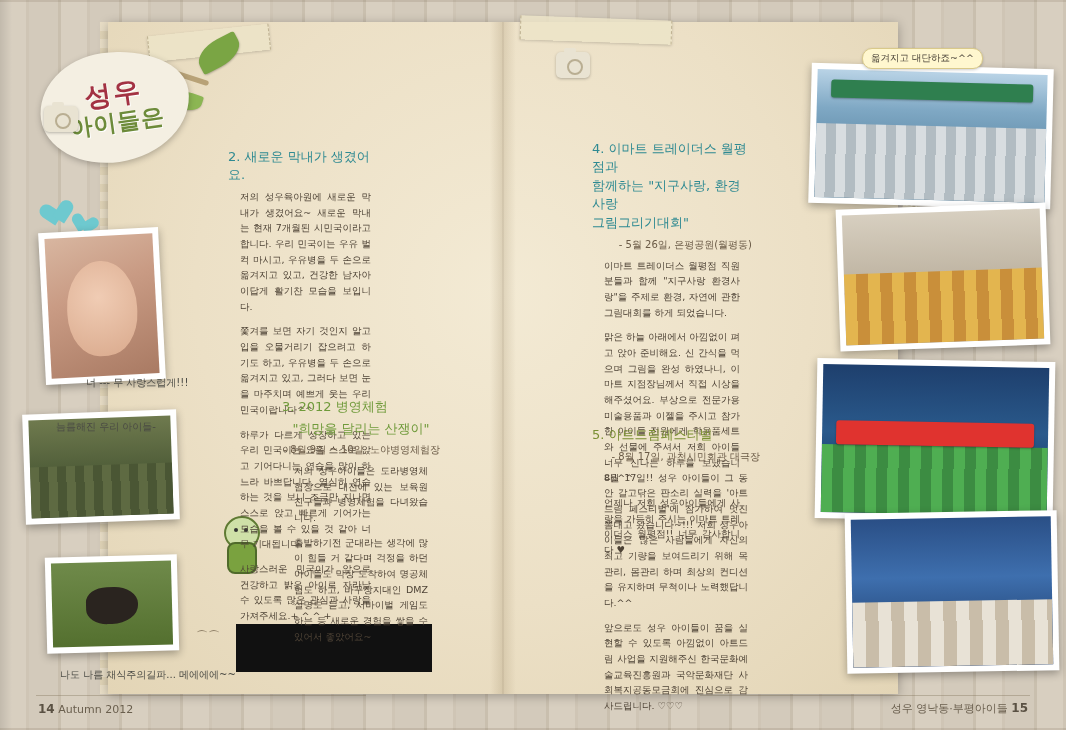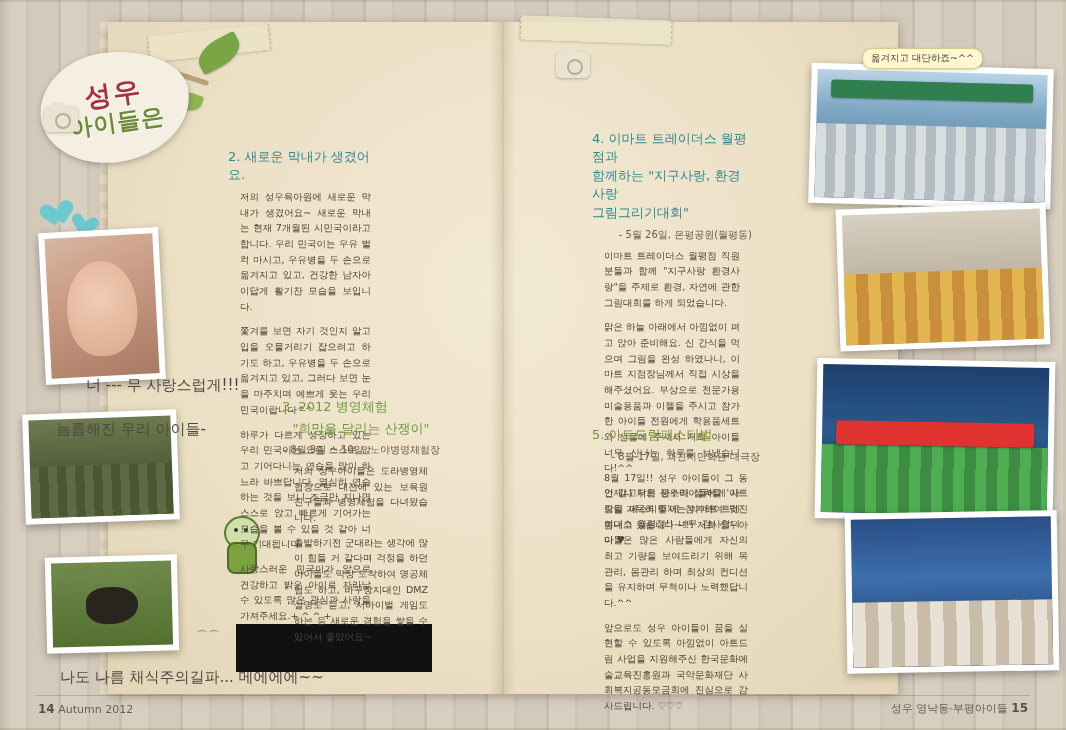--- a/index.html
+++ b/index.html
@@ -79,21 +79,21 @@
   .heart:before{left:5px;transform:rotate(-45deg);transform-origin:0 100%;}
   .heart:after{left:0;transform:rotate(45deg);transform-origin:100% 100%;}
 
   
   .photo{
     position:absolute;background:#fff;padding:6px 6px 6px 6px;
     box-shadow:0 3px 8px rgba(0,0,0,.32);
   }
   .photo .img{width:100%;height:100%;display:block;position:relative;overflow:hidden;background:#9aa;}
   .cap{
-    position:absolute;font-size:15px;color:#4a4a44;white-space:nowrap;
+    position:absolute;font-size:10px;color:#4a4a44;white-space:nowrap;
   }
   .cap-bubble{
     position:absolute;background:#fff7cf;border:1px solid #d9c98a;border-radius:10px;
     padding:3px 8px;font-size:9.5px;color:#4a4338;box-shadow:0 1px 3px rgba(0,0,0,.2);white-space:nowrap;
   }
 
   
   .col{position:absolute;width:155px;color:#4b4036;}
   .heading{
     font-size:13px;font-weight:normal;color:#2f7f8c;margin-bottom:6px;line-height:1.35;
@@ -208,21 +208,21 @@
   <div class="col" style="left:282px;top:398px;width:158px;">
     <div class="heading green">3. 2012 병영체험</div>
     <div class="heading green" style="text-align:center;margin-top:-2px;">"희망을 달리는 산쟁이"</div>
     <div class="subhead">- 8월 9일 ~ 10일, 노야병영체험장</div>
     <div class="body">
       <p>저의 성우아이들은 도라병영체험장으로 대전에 있는 보육원 친구들과 병영체험을 다녀왔습니다.</p>
       <p>출발하기전 군대라는 생각에 많이 힘들 거 같다며 걱정을 하던 아이들도 막상 도착하여 명공체험도 하고, 바꾸장지대인 DMZ설명도 듣고, 서바이벌 게임도 하는 등 새로운 경험을 쌓을 수 있어서 좋았어요~</p>
     </div>
   </div>
 
-  <div class="col" style="left:592px;top:130px;width:160px;">
+  <div class="col" style="left:592px;top:140px;width:160px;">
     <div class="heading teal">4. 이마트 트레이더스 월평점과</div>
     <div class="heading teal" style="margin-top:-4px;">함께하는 "지구사랑, 환경사랑</div>
     <div class="heading teal" style="margin-top:-4px;">그림그리기대회"</div>
     <div class="subhead">- 5월 26일, 은평공원(월평동)</div>
     <div class="body">
       <p>이마트 트레이더스 월평점 직원분들과 함께 "지구사랑 환경사랑"을 주제로 환경, 자연에 관한 그림대회를 하게 되었습니다.</p>
       <p>맑은 하늘 아래에서 아낌없이 펴고 앉아 준비해요. 신 간식을 먹으며 그림을 완성 하였나니, 이마트 지점장님께서 직접 시상을 해주셨어요. 부상으로 전문가용 미술용품과 이젤을 주시고 참가한 아이들 전원에게 학용품세트와 선물에 주셔서 저희 아이들 너무 신나는 하루를 보냈습니다!^^</p>
       <p>언제나 저희 성우아이들에게 사랑을 가득히 주시는 이마트 트레이더스 월평점!! 너무 감사합니다 ♥</p>
     </div>
   </div>

